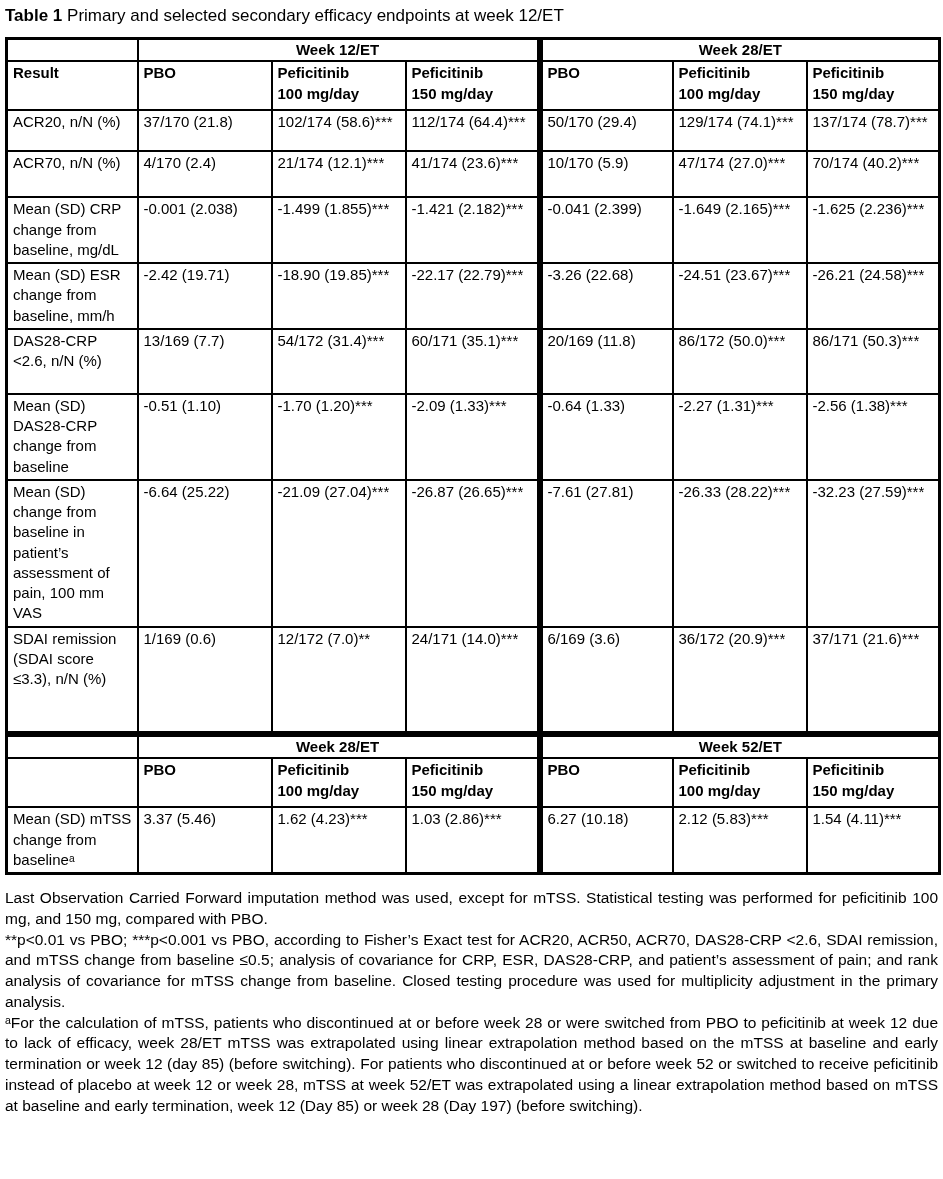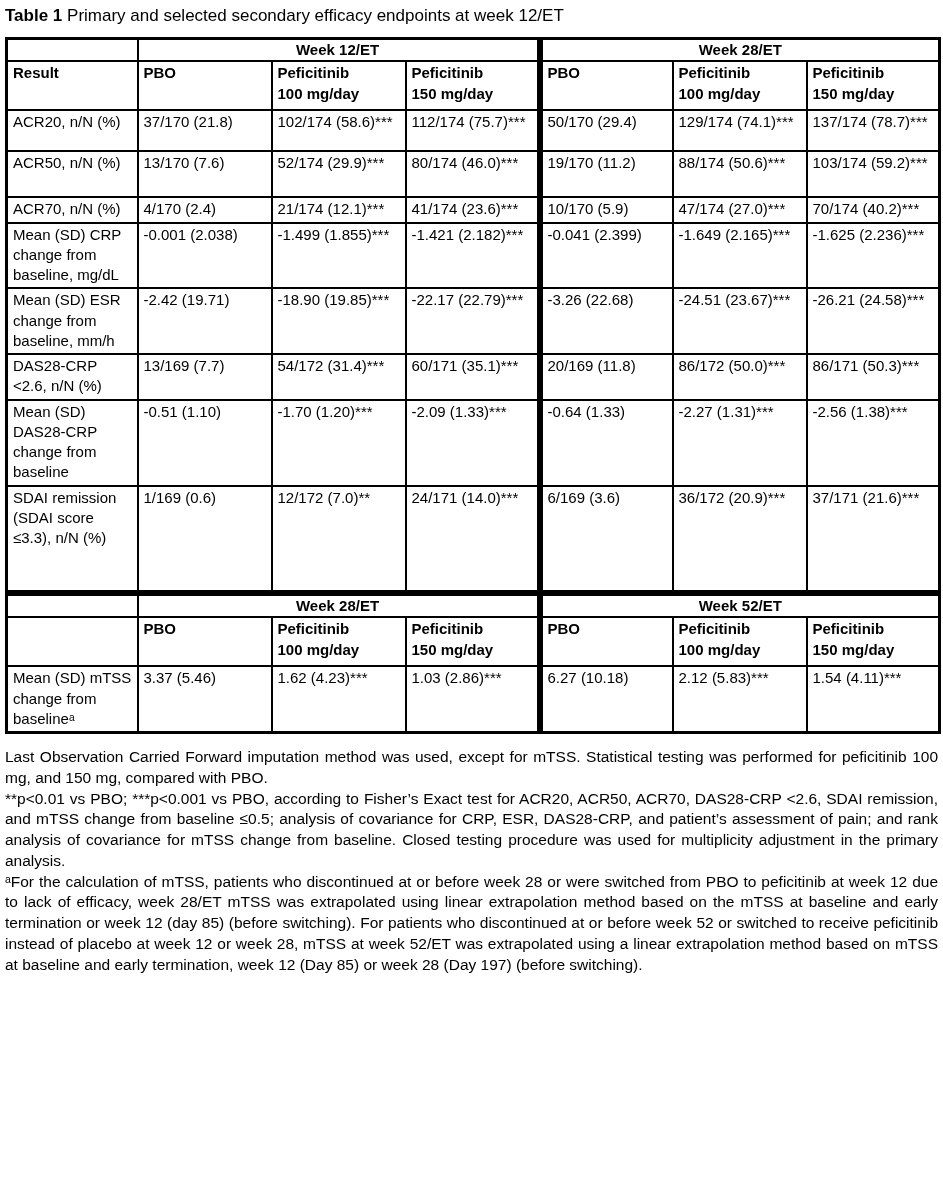--- a/index.html
+++ b/index.html
@@ -86,33 +86,24 @@
 100 mg/day</th>
         <th class="colh">Peficitinib
 150 mg/day</th>
       </tr>
     </thead>
     <tbody id="tb1">
         <tr>
           <td>ACR20, n/N (%)</td>
           <td>37/170 (21.8)</td>
           <td>102/174 (58.6)***</td>
-          <td class="divR">112/174 (75.7)***</td>
+          <td class="divR">112/174 (64.4)***</td>
           <td>50/170 (29.4)</td>
           <td>129/174 (74.1)***</td>
           <td>137/174 (78.7)***</td>
-        </tr>
-        <tr>
-          <td>ACR50, n/N (%)</td>
-          <td>13/170 (7.6)</td>
-          <td>52/174 (29.9)***</td>
-          <td class="divR">80/174 (46.0)***</td>
-          <td>19/170 (11.2)</td>
-          <td>88/174 (50.6)***</td>
-          <td>103/174 (59.2)***</td>
         </tr>
         <tr>
           <td>ACR70, n/N (%)</td>
           <td>4/170 (2.4)</td>
           <td>21/174 (12.1)***</td>
           <td class="divR">41/174 (23.6)***</td>
           <td>10/170 (5.9)</td>
           <td>47/174 (27.0)***</td>
           <td>70/174 (40.2)***</td>
         </tr>
@@ -146,20 +137,29 @@
         <tr>
           <td>Mean (SD) DAS28-CRP change from baseline</td>
           <td>-0.51 (1.10)</td>
           <td>-1.70 (1.20)***</td>
           <td class="divR">-2.09 (1.33)***</td>
           <td>-0.64 (1.33)</td>
           <td>-2.27 (1.31)***</td>
           <td>-2.56 (1.38)***</td>
         </tr>
         <tr>
+          <td>Mean (SD) change from baseline in patient’s assessment of pain, 100 mm VAS</td>
+          <td>-6.64 (25.22)</td>
+          <td>-21.09 (27.04)***</td>
+          <td class="divR">-26.87 (26.65)***</td>
+          <td>-7.61 (27.81)</td>
+          <td>-26.33 (28.22)***</td>
+          <td>-32.23 (27.59)***</td>
+        </tr>
+        <tr>
           <td>SDAI remission (SDAI score ≤3.3), n/N (%)</td>
           <td>1/169 (0.6)</td>
           <td>12/172 (7.0)**</td>
           <td class="divR">24/171 (14.0)***</td>
           <td>6/169 (3.6)</td>
           <td>36/172 (20.9)***</td>
           <td>37/171 (21.6)***</td>
         </tr>
       </tbody>
   </table>

